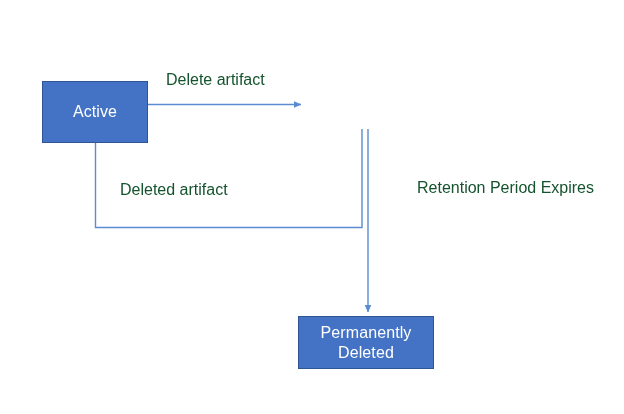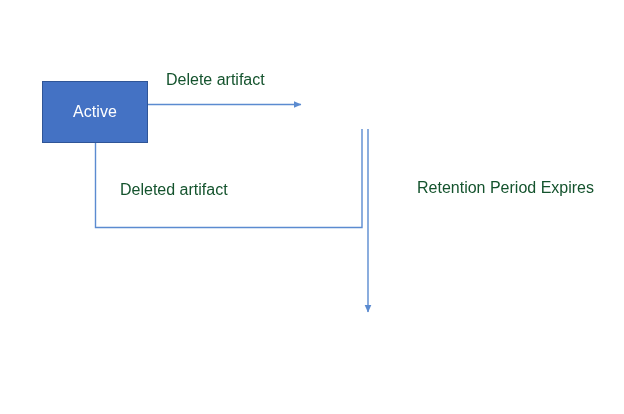--- a/index.html
+++ b/index.html
@@ -102,20 +102,22 @@
     <path d="M148,104.5 L301,104.5" fill="none" stroke="#5B8BD0" stroke-width="1.4" marker-end="url(#arrowhead-right)"></path>
 
     <path d="M362,129 L362,227.5 L95.5,227.5 L95.5,133" fill="none" stroke="#5B8BD0" stroke-width="1.4" marker-end="url(#arrowhead-up)"></path>
 
     <path d="M368,129 L368,312" fill="none" stroke="#5B8BD0" stroke-width="1.4" marker-end="url(#arrowhead-down)"></path>
   </svg>
 
   <div class="node-box" id="node-active">Active</div>
 
 
+  <div class="node-box" id="node-permanently-deleted">Permanently
+Deleted</div>
 
   <div class="edge-label" id="label-delete-artifact">Delete artifact</div>
 
   <div class="edge-label" id="label-restore-artifact">Deleted artifact</div>
 
   <div class="edge-label" id="label-retention-period-expires">Retention Period Expires</div>
 
 </div>
 
 </body></html>

